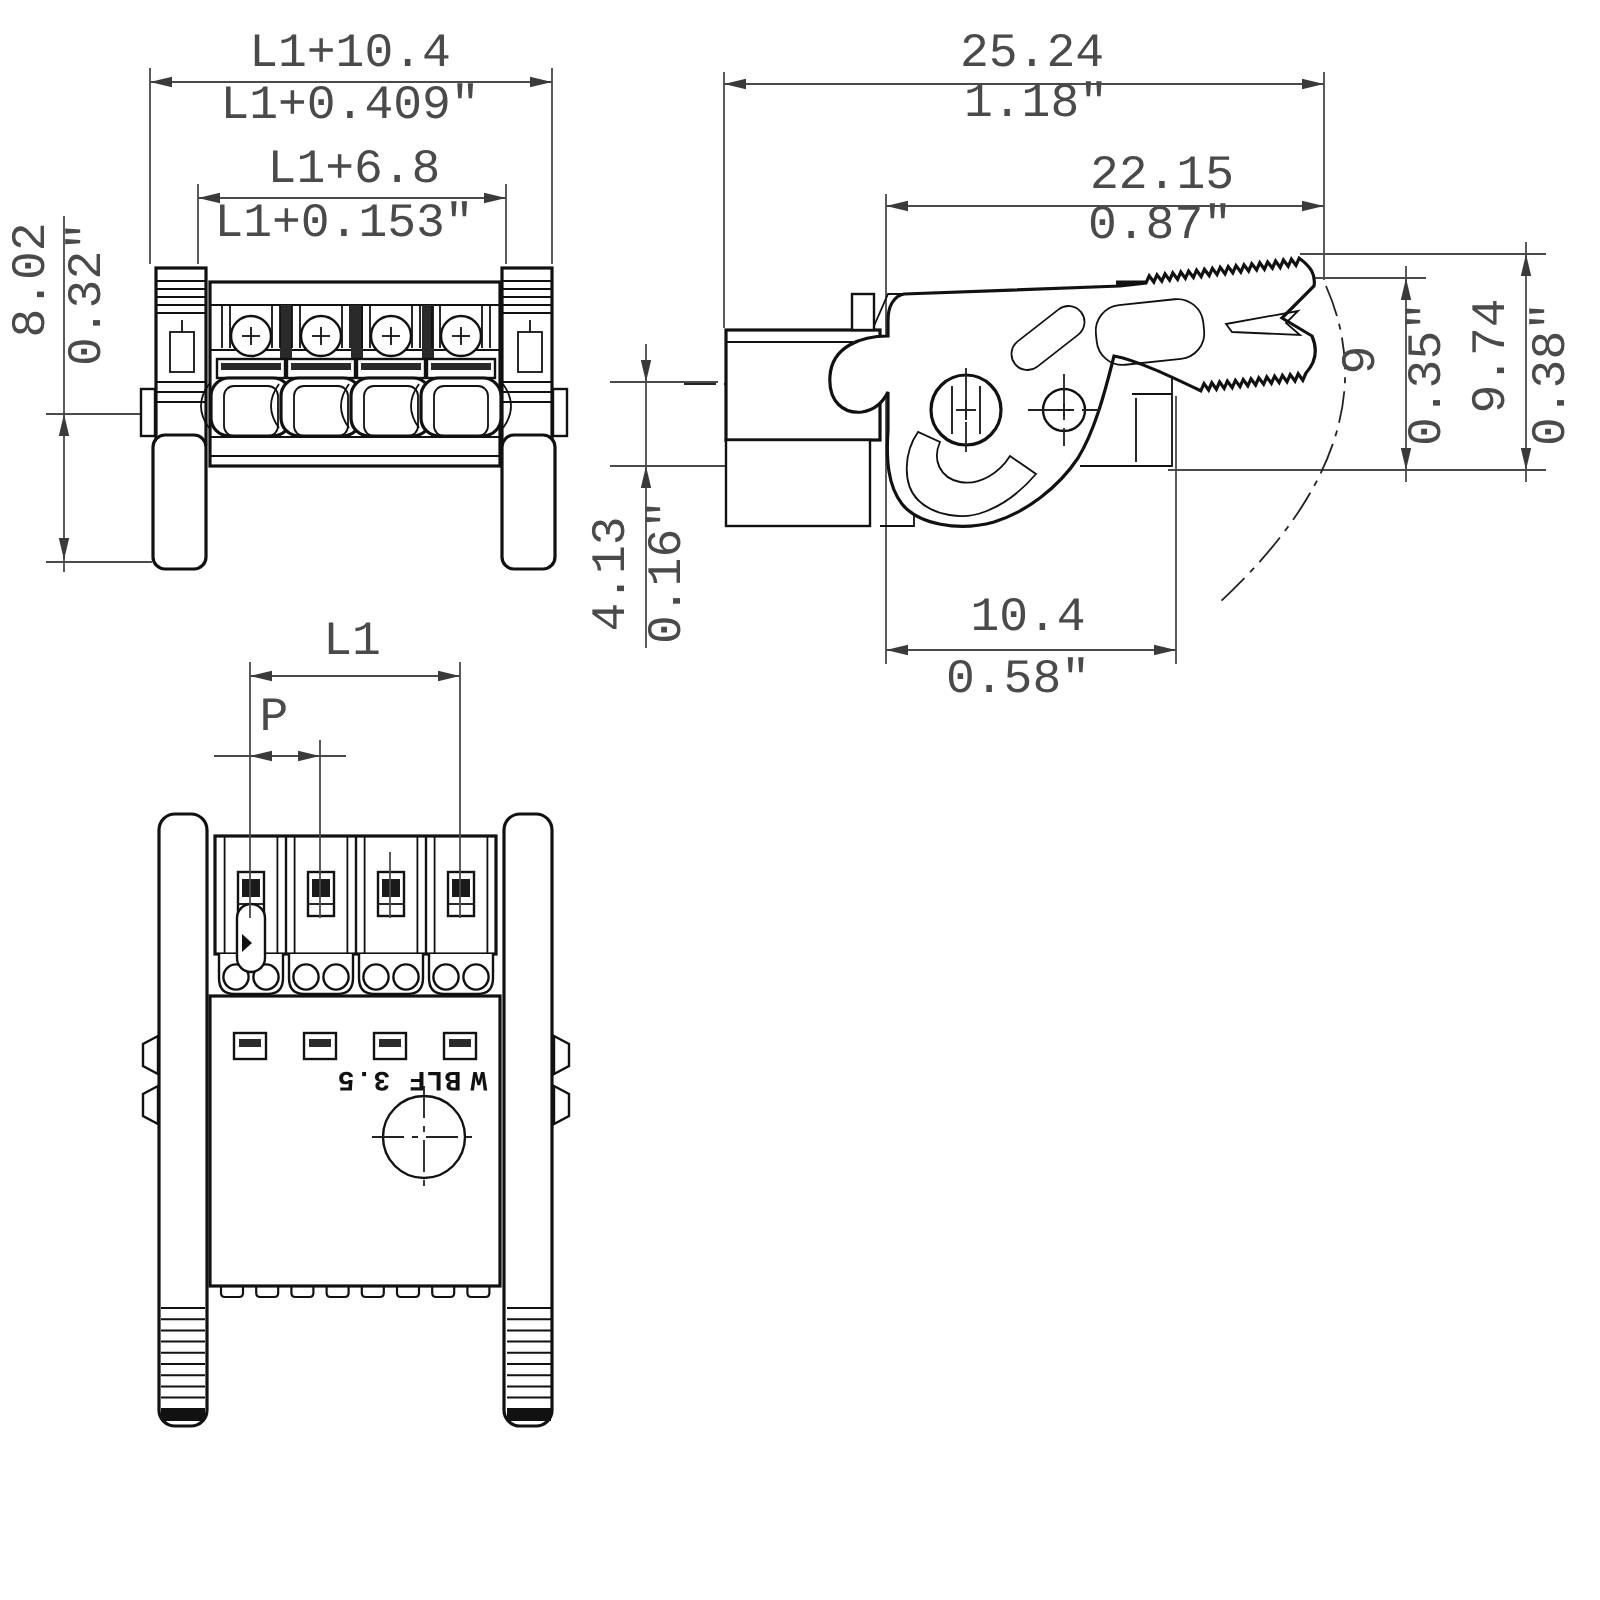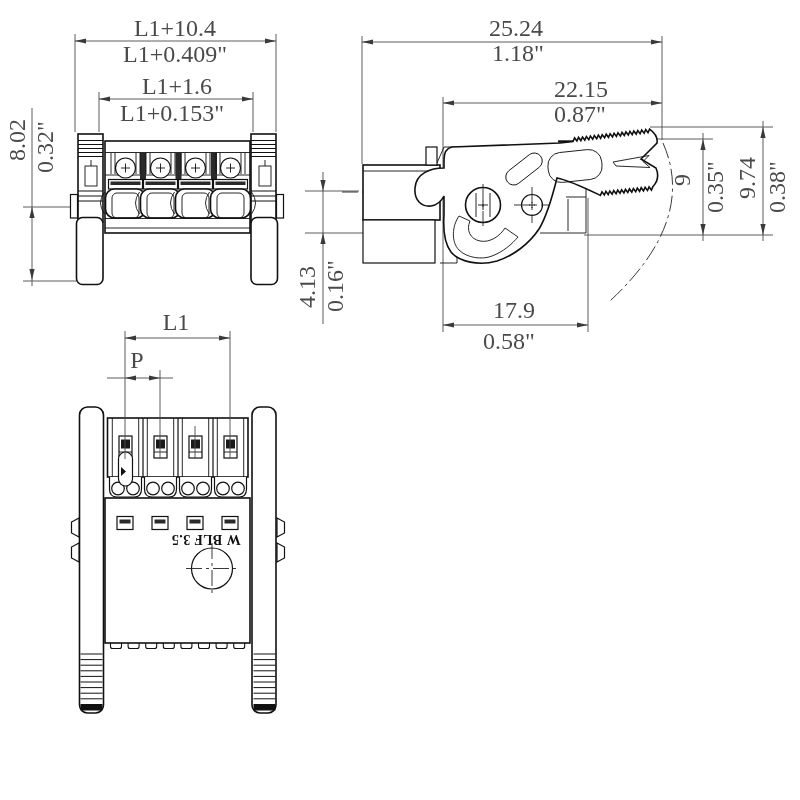--- a/index.html
+++ b/index.html
@@ -1,17 +1,17 @@
 <!DOCTYPE html>
 <html><head>
 <meta charset="utf-8">
 <style>
   html,body{margin:0;padding:0;background:#fff;}
   .stage{position:relative;width:800px;height:800px;background:#fff;overflow:hidden;
-         font-family:Liberation Serif, serif;}
+         font-family:Liberation Mono, monospace;}
   svg{position:absolute;left:0;top:0;}
   .lbl{position:absolute;color:#4a4a4a;font-size:24px;white-space:nowrap;
        transform:translate(-50%,-50%);line-height:1;letter-spacing:0;}
   .lbl.rot{transform:translate(-50%,-50%) rotate(-90deg);}
   .lbl.flip{transform:translate(-50%,-50%) rotate(180deg);font-size:14px;font-weight:bold;color:#111;letter-spacing:0.5px;}
   .lbl.flip .logo{display:inline-block;margin-right:4px;font-weight:bold;}
   
   .ol{fill:#fff;stroke:#111;stroke-width:1.6;}
   .o2{fill:#fff;stroke:#111;stroke-width:1.2;}
   .tn{fill:none;stroke:#111;stroke-width:0.9;}
@@ -258,36 +258,36 @@
 
     <line class="dim" x1="125" y1="331" x2="125" y2="459"></line>
     <line class="dim" x1="160" y1="370" x2="160" y2="459"></line>
     <line class="dim" x1="195" y1="426" x2="195" y2="459"></line>
     <line class="dim" x1="230" y1="331" x2="230" y2="459"></line>
   </g>
 </svg>
 
 <div class="lbl" style="left:175px;top:28px">L1+10.4</div>
 <div class="lbl" style="left:175px;top:54px">L1+0.409"</div>
-<div class="lbl" style="left:177px;top:86px">L1+1.6</div>
+<div class="lbl" style="left:177px;top:86px">L1+6.8</div>
 <div class="lbl" style="left:172px;top:113px">L1+0.153"</div>
 <div class="lbl rot" style="left:17px;top:140px">8.02</div>
 <div class="lbl rot" style="left:45px;top:147px">0.32"</div>
 
 <div class="lbl" style="left:516px;top:28px">25.24</div>
 <div class="lbl" style="left:518px;top:53px">1.18"</div>
 <div class="lbl" style="left:581px;top:89px">22.15</div>
 <div class="lbl" style="left:580px;top:114px">0.87"</div>
 <div class="lbl rot" style="left:682px;top:180px">9</div>
 <div class="lbl rot" style="left:715px;top:187px">0.35"</div>
 <div class="lbl rot" style="left:747px;top:178px">9.74</div>
 <div class="lbl rot" style="left:777px;top:187px">0.38"</div>
 <div class="lbl rot" style="left:307px;top:287px">4.13</div>
 <div class="lbl rot" style="left:335px;top:286px">0.16"</div>
-<div class="lbl" style="left:514px;top:310px">17.9</div>
+<div class="lbl" style="left:514px;top:310px">10.4</div>
 <div class="lbl" style="left:509px;top:341px">0.58"</div>
 
 <div class="lbl" style="left:176px;top:322px">L1</div>
 <div class="lbl" style="left:137px;top:360px">P</div>
 
 <div class="lbl flip" style="left:206px;top:539px"><span class="logo">W</span><span>BLF 3.5</span></div>
 
 </div>
 
 </body></html>

